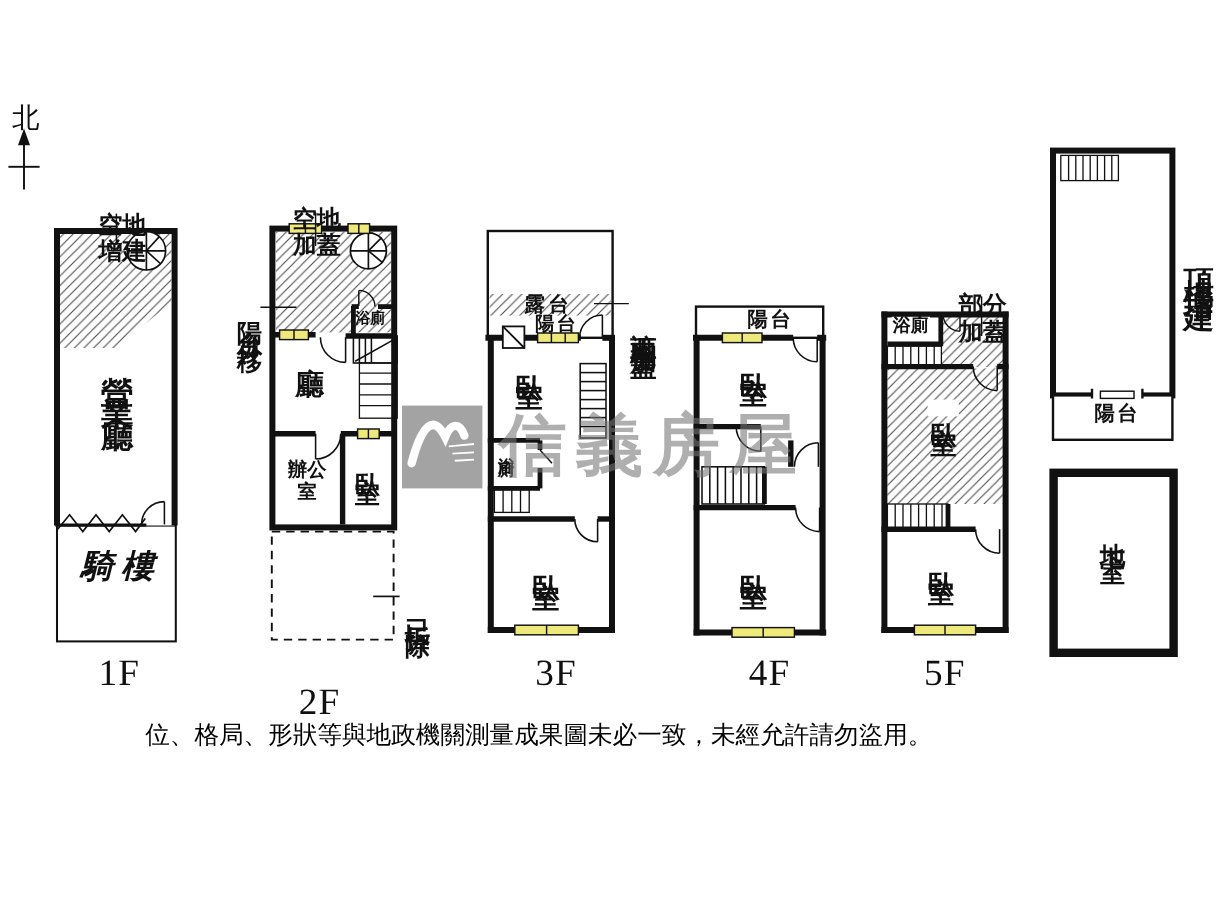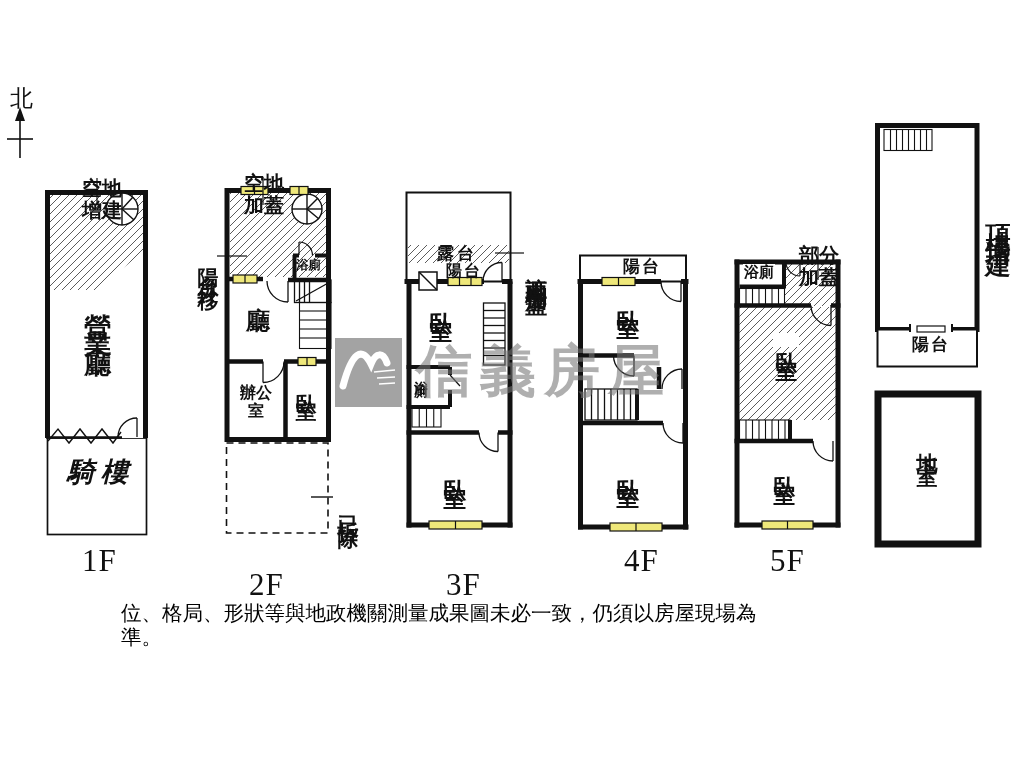--- a/index.html
+++ b/index.html
@@ -352,36 +352,36 @@
 <div class="lbl v room" style="left:294px; top:378px; font-size:21px; letter-spacing:4px;">臥室</div>
 <div class="lbl v ann" style="left:336px; top:455px; font-size:21px; letter-spacing:6px;">已拆除</div>
 <div class="lbl floorlbl" style="left:249px; top:568px;">2F</div>
 
 <div class="lbl room" style="left:437px; top:202px; font-size:17px; letter-spacing:3px;margin-top:43px;">露台</div>
 <div class="lbl v ann" style="left:524px; top:216px; font-size:22px; letter-spacing:4px;">遮雨棚加蓋</div>
 <div class="lbl room" style="left:446px; top:262px; font-size:16px; letter-spacing:2px;">陽台</div>
 <div class="lbl v room" style="left:428px; top:294px; font-size:23px; letter-spacing:5px;">臥室</div>
 <div class="lbl v room" style="left:413px; top:370px; font-size:14px; letter-spacing:1px;">浴廁</div>
 <div class="lbl v room" style="left:442px; top:461px; font-size:23px; letter-spacing:5px;">臥室</div>
-<div class="lbl floorlbl" style="left:446px; top:568px;text-align:right;">3F</div>
+<div class="lbl floorlbl" style="left:446px; top:544px;text-align:right;">3F</div>
 
 <div class="lbl room" style="left:623px; top:258px; font-size:17px; letter-spacing:2px;">陽台</div>
 <div class="lbl v room" style="left:615px; top:292px; font-size:23px; letter-spacing:4px;">臥室</div>
 <div class="lbl v room" style="left:615px; top:461px; font-size:23px; letter-spacing:4px;">臥室</div>
 <div class="lbl floorlbl" style="left:624px; top:544px;">4F</div>
 
 <div class="lbl wrap2 ann" style="left:795px; top:200px; width:48px; font-size:20px; line-height:22px;">部分加蓋</div>
 <div class="lbl room" style="left:743px; top:264px; font-size:15px; background:#fff; padding:0 1px;">浴廁</div>
 <div class="lbl v room" style="left:773px; top:333px; font-size:22px; letter-spacing:5px; background:#fff; padding:2px 1px;">臥室</div>
 <div class="lbl v room" style="left:772px; top:459px; font-size:22px; letter-spacing:5px;">臥室</div>
 <div class="lbl floorlbl" style="left:770px; top:544px;">5F</div>
 
 <div class="lbl v ann" style="left:984px; top:160px; font-size:25px; letter-spacing:9px;">頂樓增建</div>
 <div class="lbl room" style="left:912px; top:336px; font-size:17px; letter-spacing:2px;">陽台</div>
 <div class="lbl v room" style="left:915px; top:436px; font-size:21px; letter-spacing:6px;">地下室</div>
 
 <div class="wm-brand">信義房屋</div>
 
 <div class="disc">
-  <div>位、格局、形狀等與地政機關測量成果圖未必一致，仍須以房屋現場為準。</div>
+  <div>位、格局、形狀等與地政機關測量成果圖未必一致，未經允許請勿盜用。</div>
 </div>
 
 </div>
 
 </body></html>

